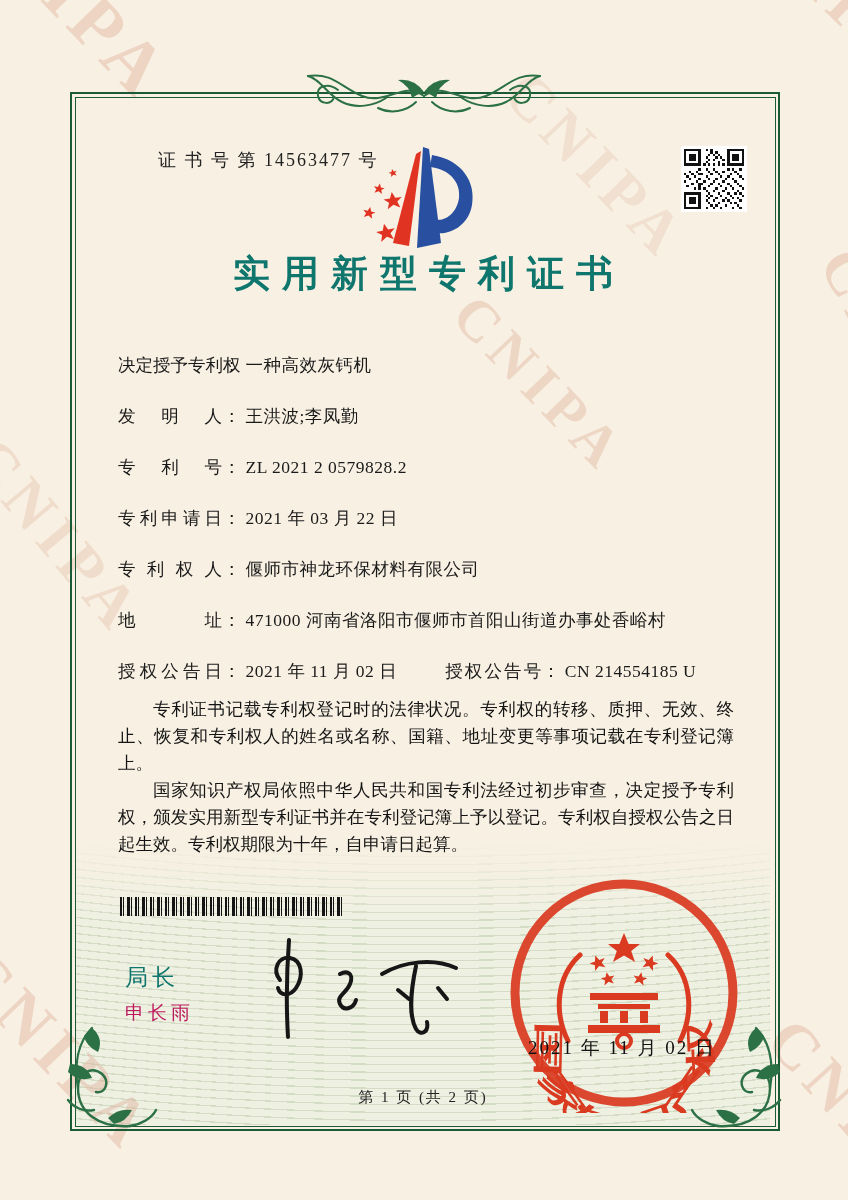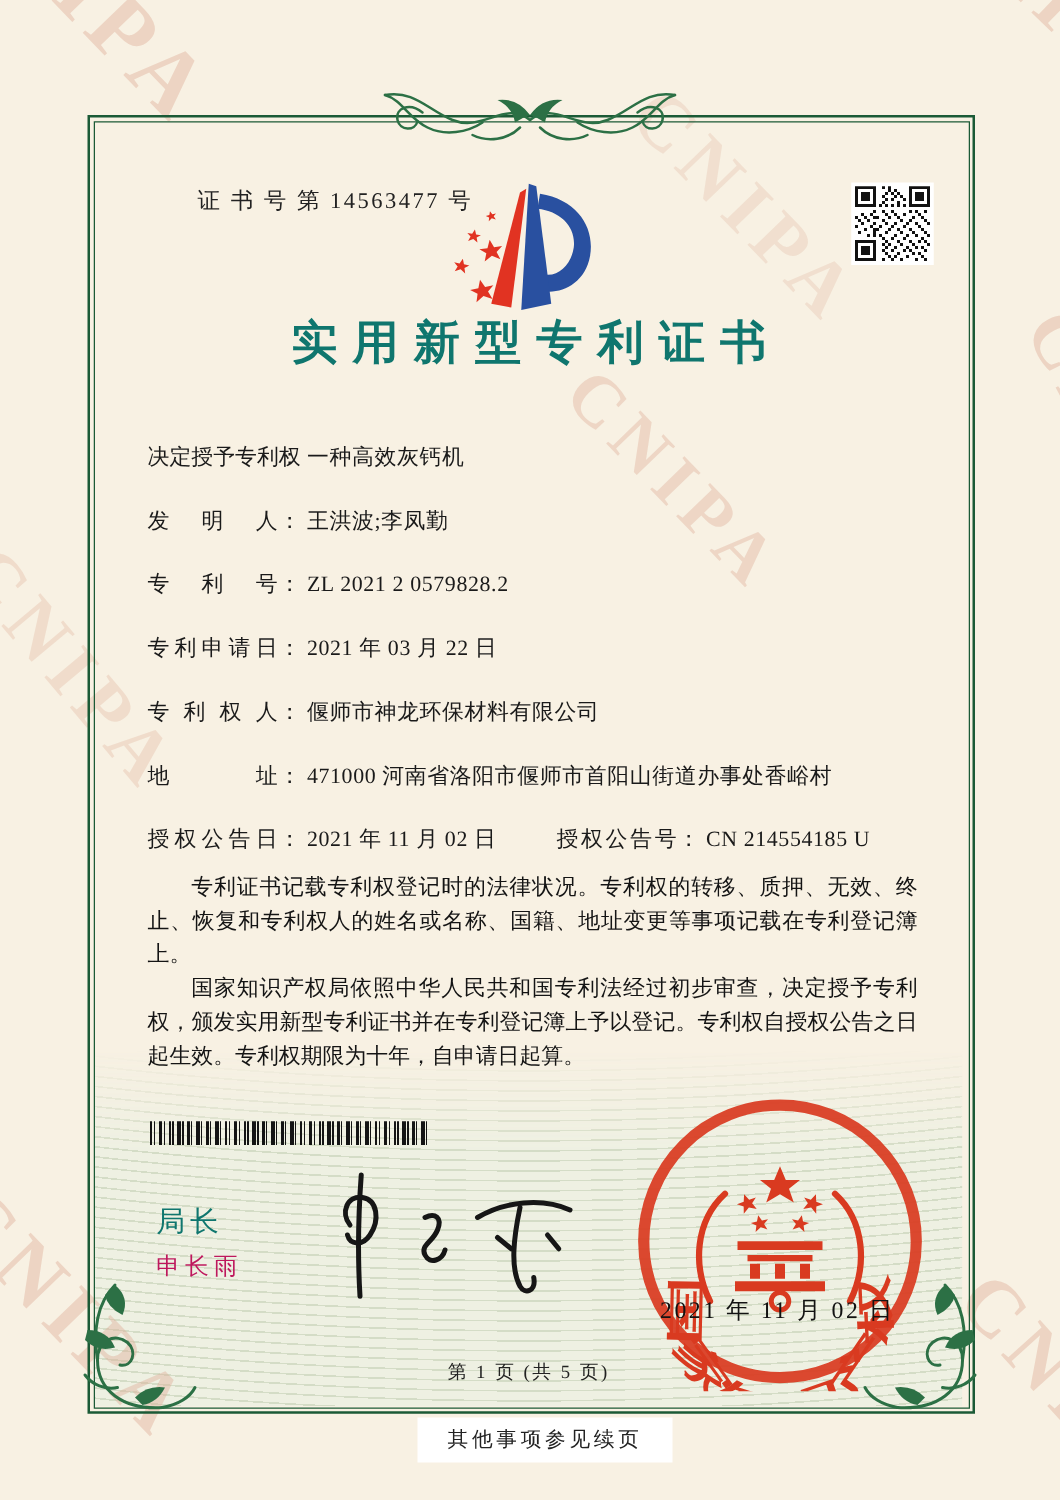--- a/index.html
+++ b/index.html
@@ -265,16 +265,15 @@
       <rect x="84" y="152" width="72" height="8"></rect>
       <circle cx="120" cy="168" r="7" fill="none" stroke="#d93a20" stroke-width="4"></circle>
     </g>
     <g fill="none" stroke="#d93a20" stroke-width="5" stroke-linecap="round">
       <path d="M64,168 C50,140 52,104 76,82"></path>
       <path d="M176,168 C190,140 188,104 164,82"></path>
     </g>
   </svg>
   <div class="seal-date">2021 年 11 月 02 日</div>
 
-  <div class="page-num">第 1 页 (共 5 页)</div>
-  <div class="continuation">其他事项参见续页</div>
+  <div class="page-num">第 1 页 (共 2 页)</div>
 
 </div>
 
 </body></html>

